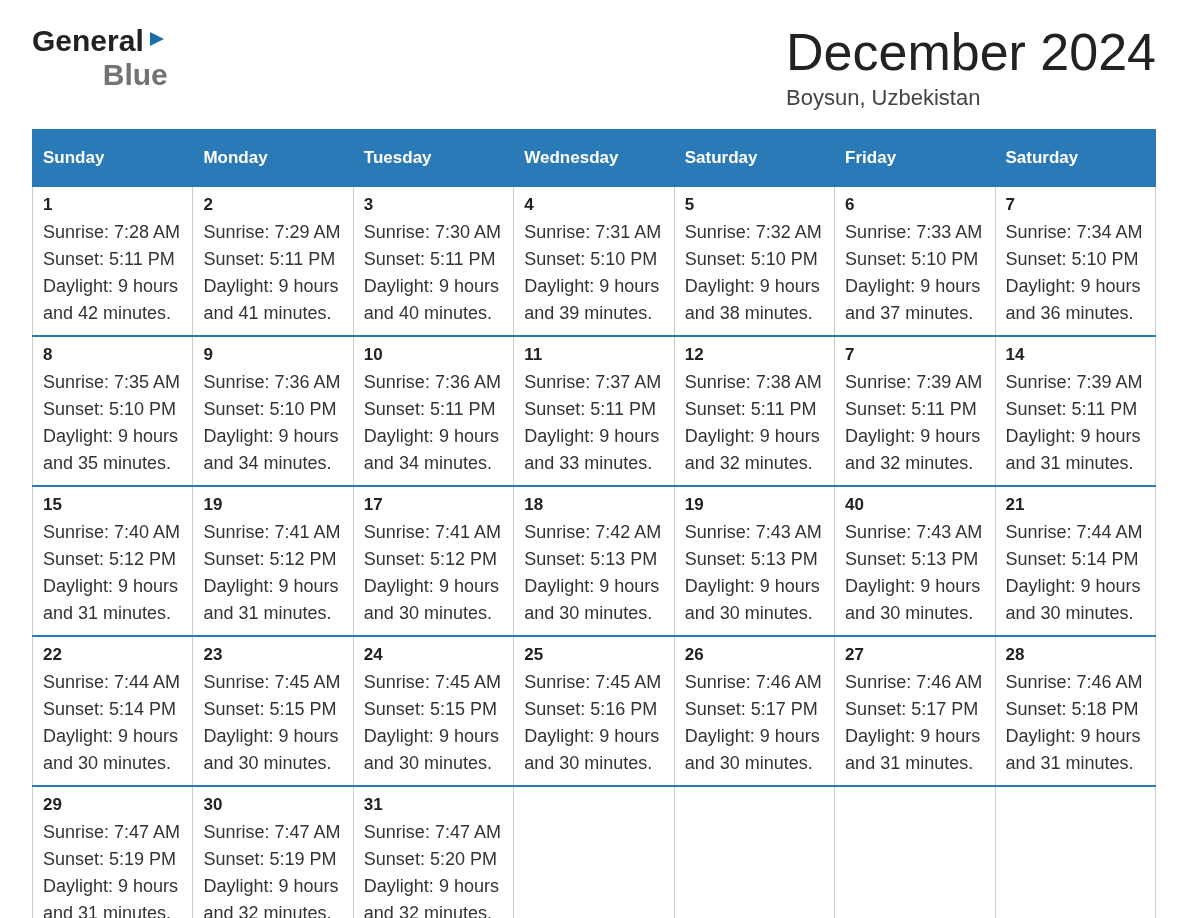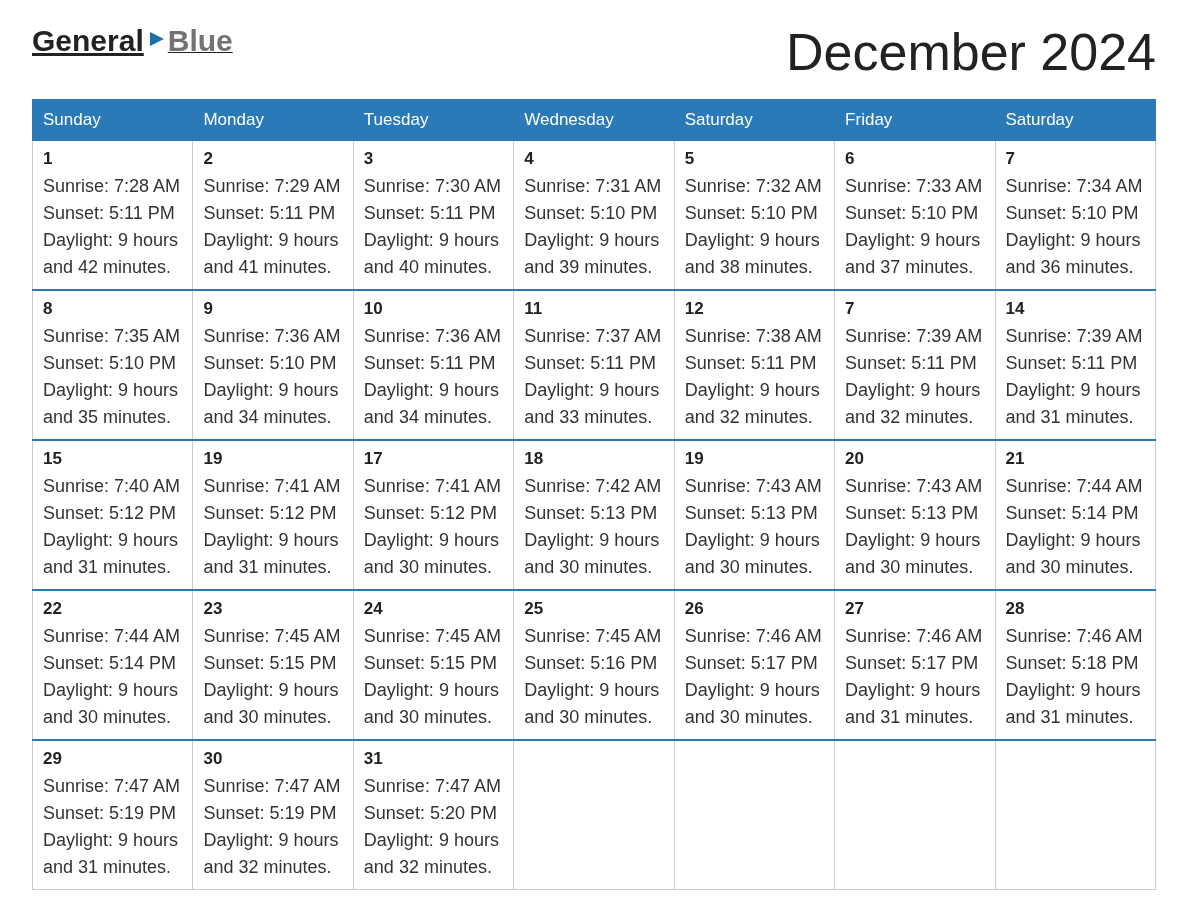--- a/index.html
+++ b/index.html
@@ -12,23 +12,22 @@
       padding: 24px 32px;
     }
     .header {
       display: flex;
       justify-content: space-between;
       align-items: flex-start;
       margin-bottom: 18px;
     }
     .logo {
       display: flex;
-      flex-direction: row;
+      flex-direction: column;
       align-items: flex-end;
-      text-decoration: underline;
     }
     .title-block {
     }
     .title-block h1 {
       font-size: 52px;
       font-weight: 300;
       color: #222;
       line-height: 1.1;
     }
     .title-block h2 {
@@ -39,22 +38,22 @@
     }
     .calendar {
       width: 100%;
       border-collapse: collapse;
       border: 1px solid #aaa;
     }
     .calendar th {
       background: #2a7ab8;
       color: #fff;
       font-size: 17px;
-      font-weight: 400;
-      padding: 10px 10px;
+      font-weight: 700;
+      padding: 18px 10px;
       text-align: left;
       border: 1px solid #2a7ab8;
     }
     .calendar td {
       vertical-align: top;
       border: 1px solid #ccc;
       padding: 8px 10px;
       width: 14.28%;
       min-height: 100px;
     }
@@ -92,20 +91,21 @@
           <polygon points="4,4 18,11 4,18" fill="#1a6eab"></polygon>
         </svg>
       </span>
     </div>
     <div>
       <span style="font-size:30px;font-weight:bold;color:#737373;">Blue</span>
     </div>
   </div>
   <div class="title-block">
     <h1>December 2024</h1>
+    <h2>Boysun, Uzbekistan</h2>
   </div>
 </div>
 
 <table class="calendar">
   <thead>
     <tr>
     <th>Sunday</th>
         <th>Monday</th>
         <th>Tuesday</th>
         <th>Wednesday</th>
@@ -190,21 +190,21 @@
         </td>
         <td>
           <div class="day-num">18</div>
           <div class="day-info">Sunrise: 7:42 AM<br>Sunset: 5:13 PM<br>Daylight: 9 hours<br>and 30 minutes.</div>
         </td>
         <td>
           <div class="day-num">19</div>
           <div class="day-info">Sunrise: 7:43 AM<br>Sunset: 5:13 PM<br>Daylight: 9 hours<br>and 30 minutes.</div>
         </td>
         <td>
-          <div class="day-num">20</div>
+          <div class="day-num">40</div>
           <div class="day-info">Sunrise: 7:43 AM<br>Sunset: 5:13 PM<br>Daylight: 9 hours<br>and 30 minutes.</div>
         </td>
         <td>
           <div class="day-num">21</div>
           <div class="day-info">Sunrise: 7:44 AM<br>Sunset: 5:14 PM<br>Daylight: 9 hours<br>and 30 minutes.</div>
         </td>
       </tr>
       <tr class="row-divider">
         <td>
           <div class="day-num">22</div>

